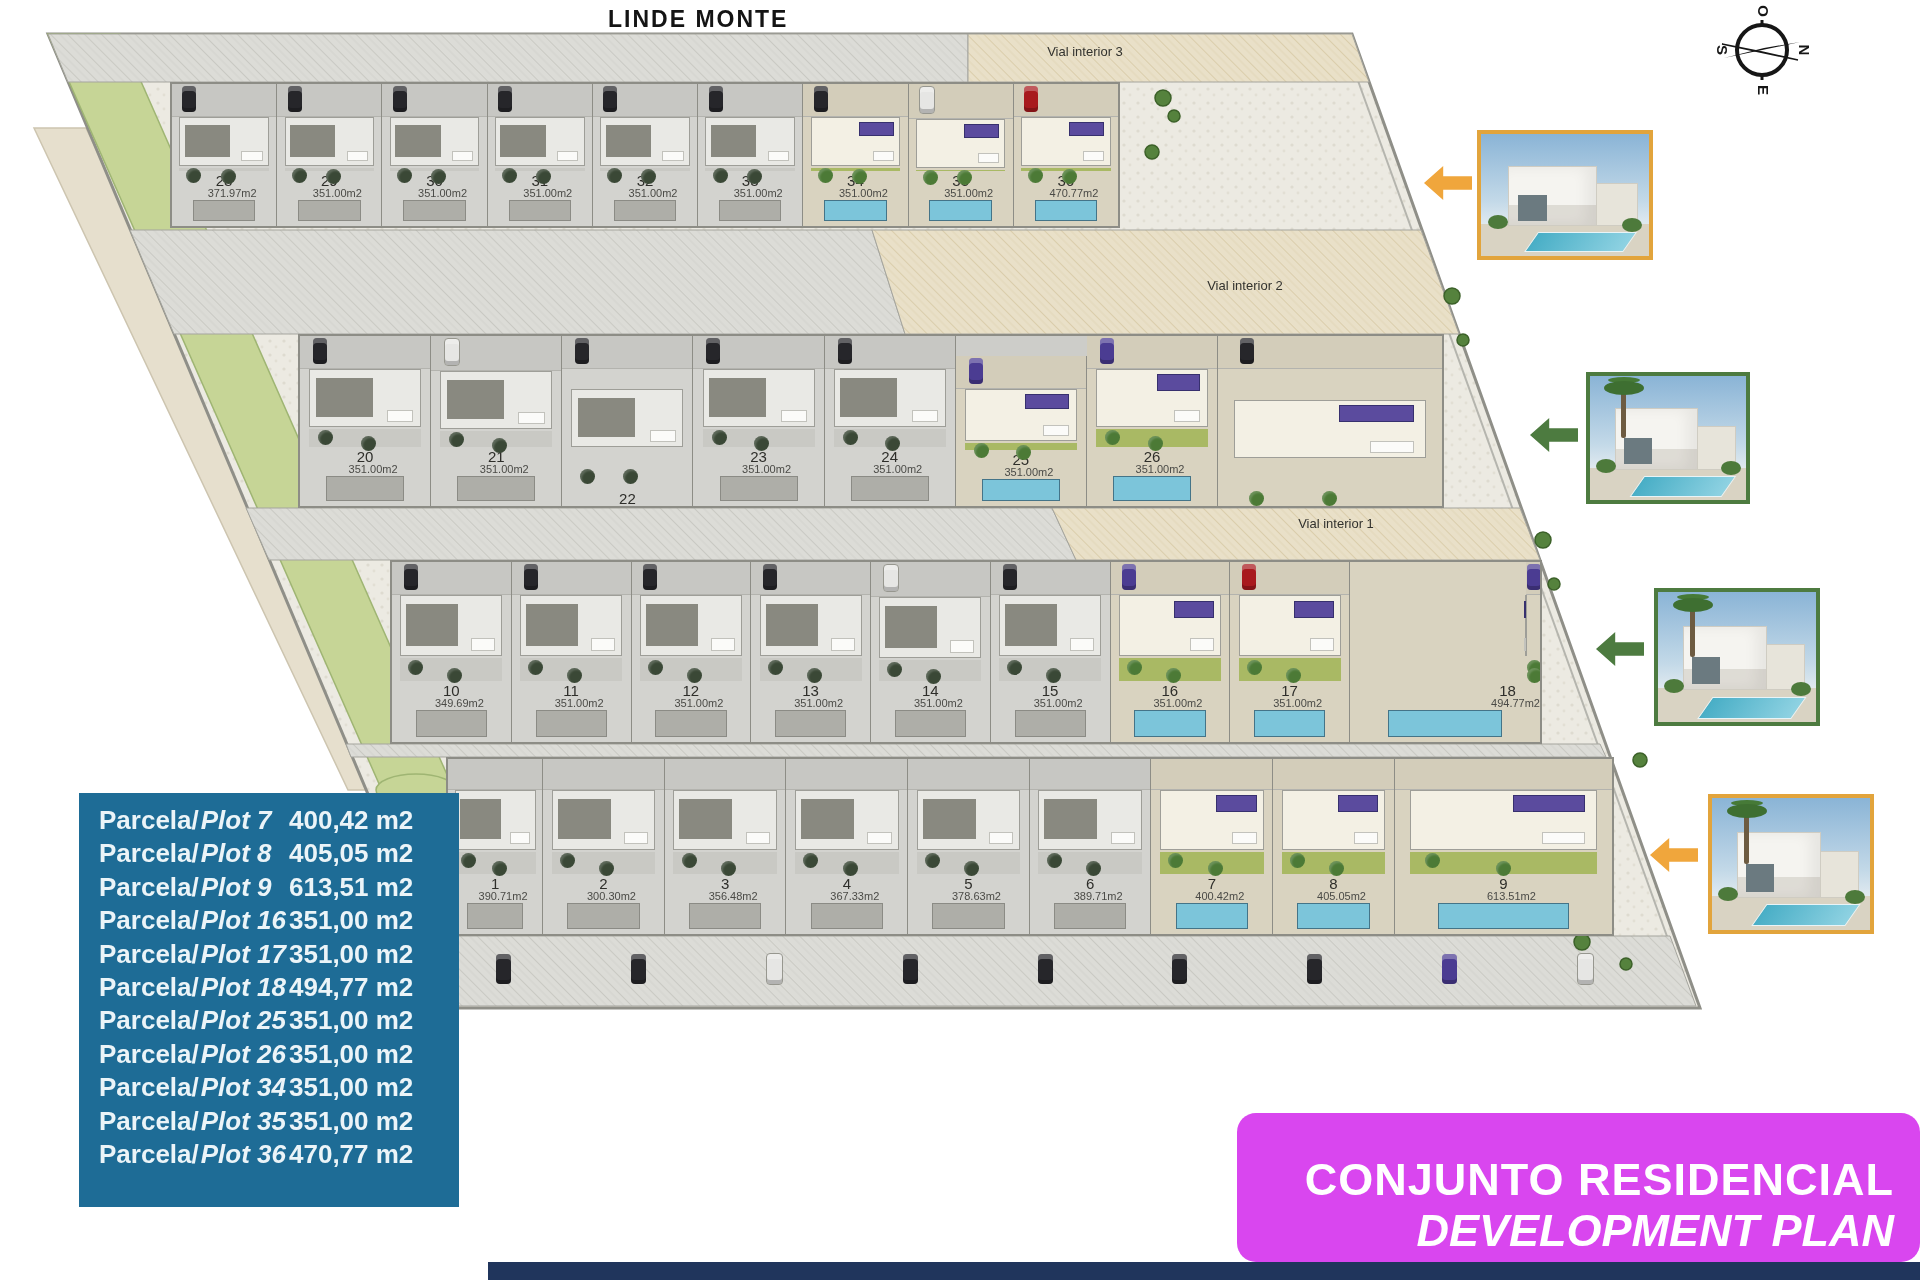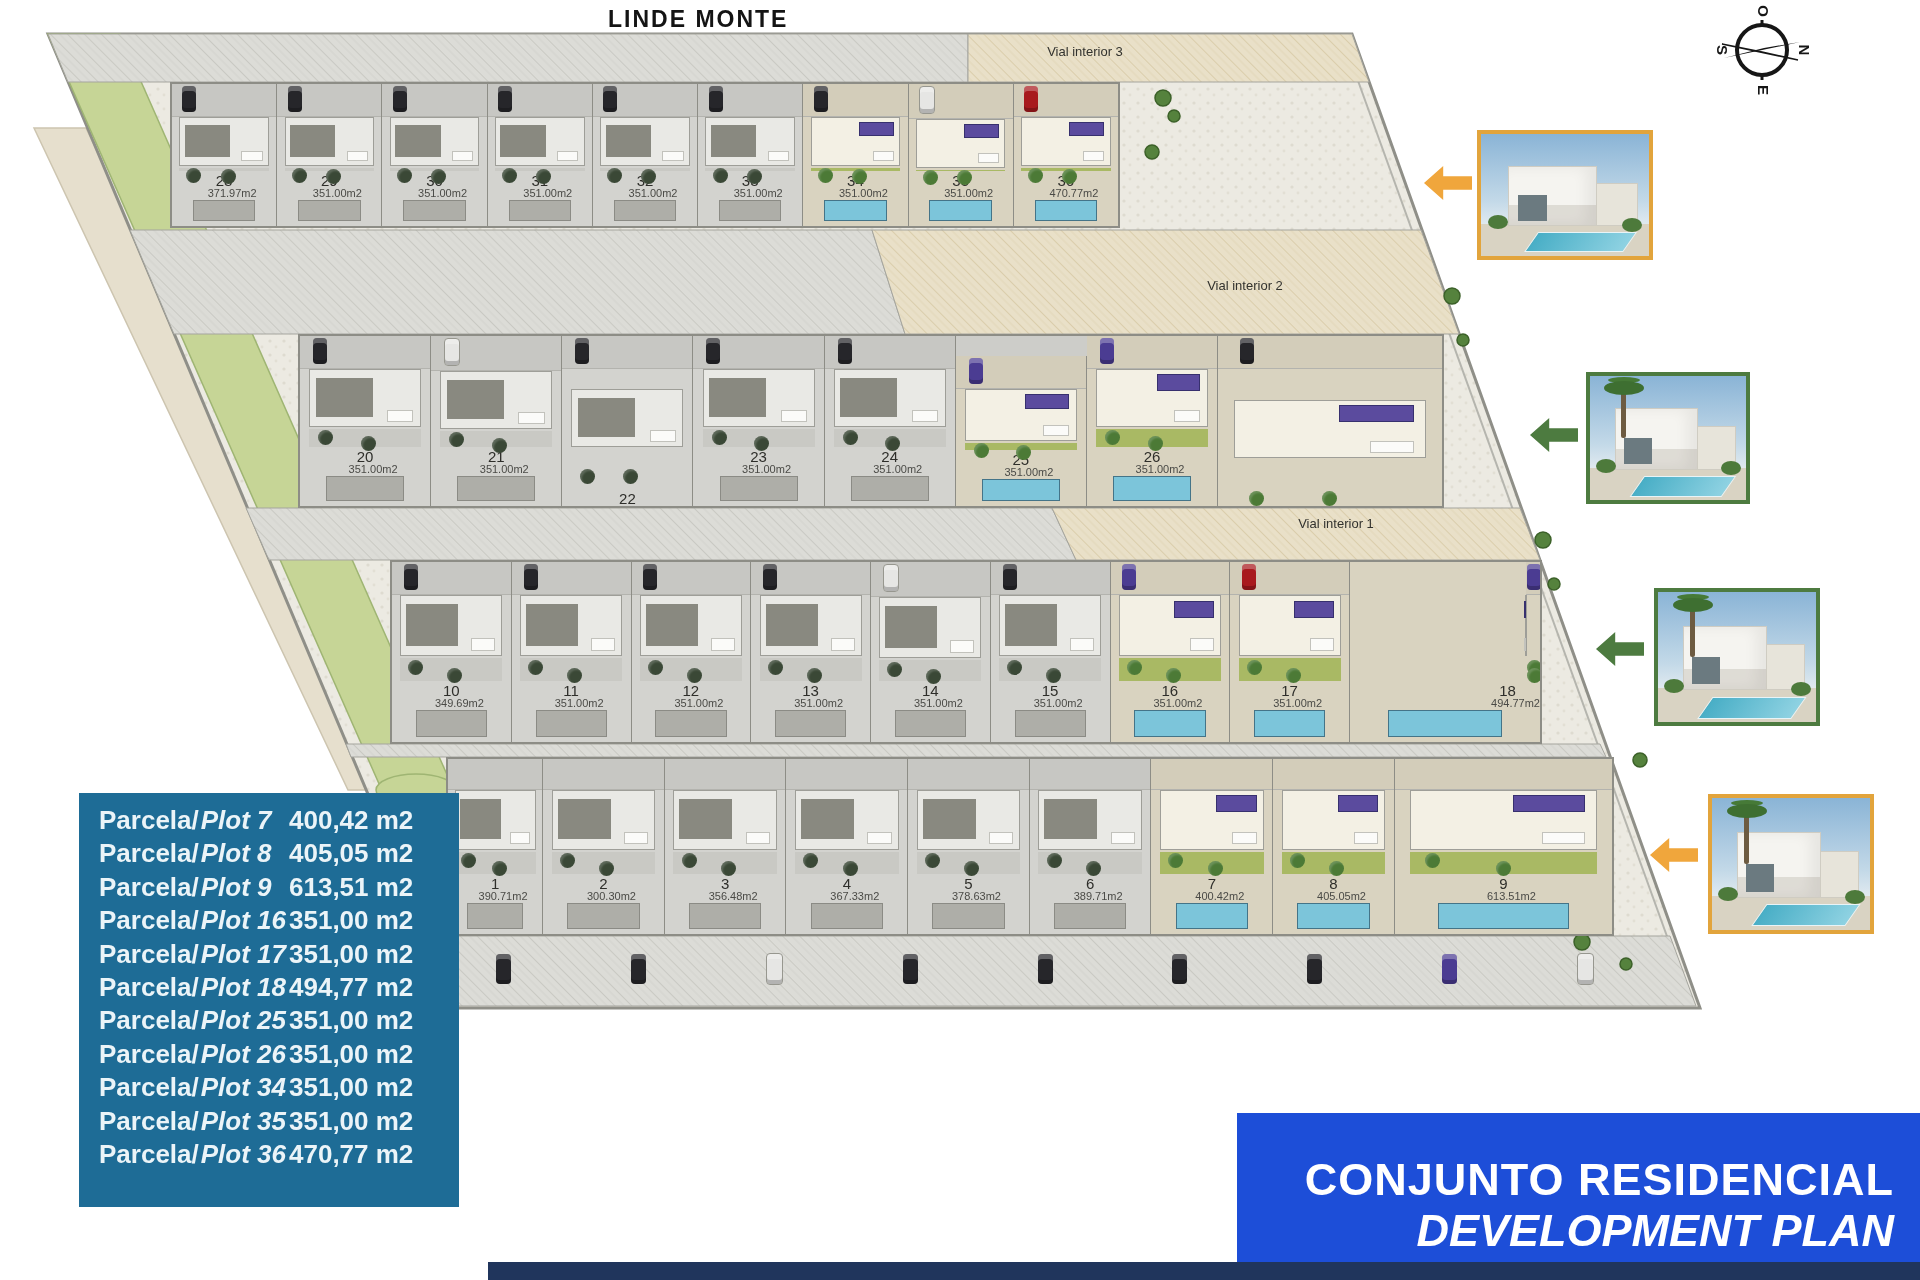--- a/index.html
+++ b/index.html
@@ -813,19 +813,19 @@
           <span class="lname"><span class="les">Parcela/</span><span class="len">Plot 35</span></span>
           <span class="larea">351,00 m2</span>
         </div>
         <div class="lrow">
           <span class="lname"><span class="les">Parcela/</span><span class="len">Plot 36</span></span>
           <span class="larea">470,77 m2</span>
         </div>
       </div>
   </div>
 
-  <div class="titleblock" style="background: #1d4ed8;">
+  <div class="titleblock" style="background: #d946ef; border-radius: 19px;">
     <div class="tb1">CONJUNTO RESIDENCIAL</div>
     <div class="tb2">DEVELOPMENT PLAN</div>
   </div>
   <div class="footer" style="background: rgb(32, 53, 92);"></div>
 
 </div>
 
 </body></html>

